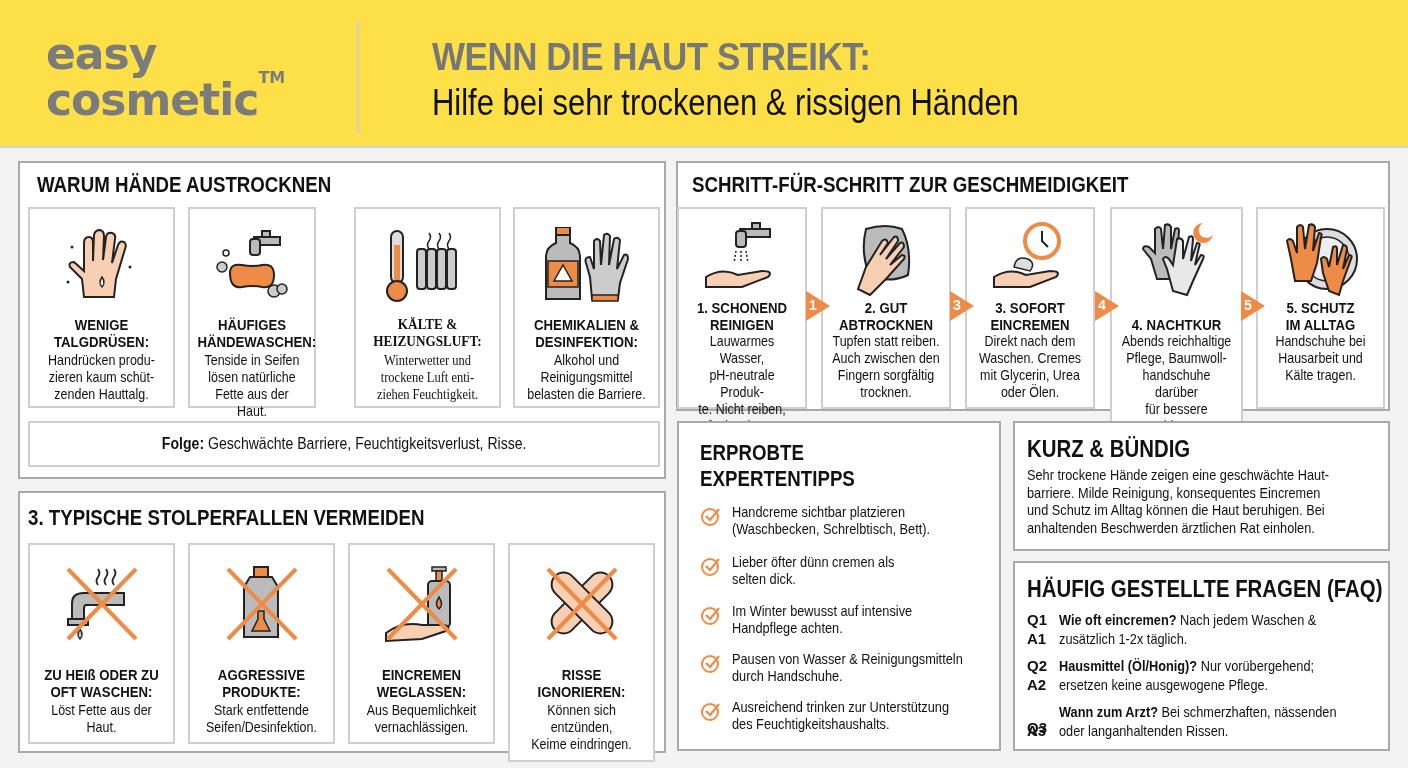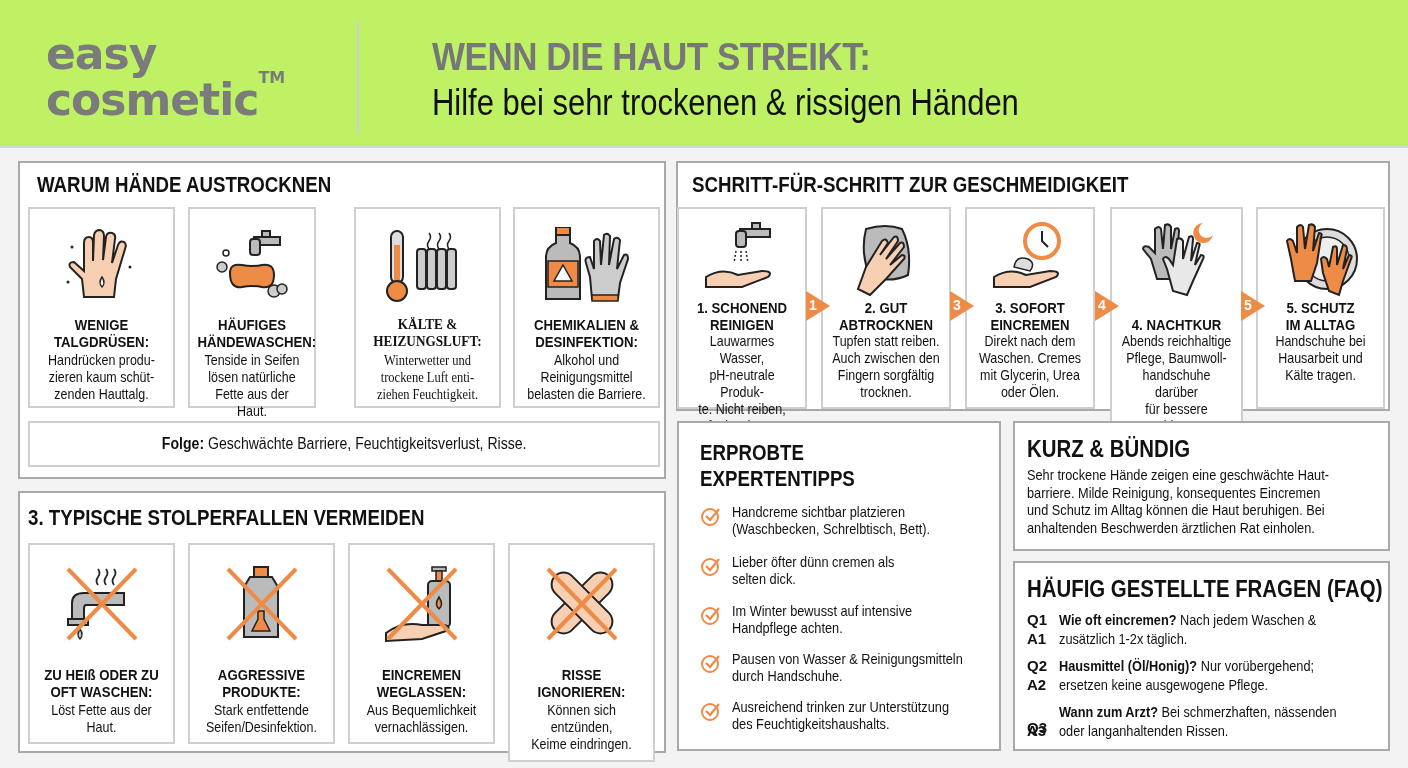--- a/index.html
+++ b/index.html
@@ -5,21 +5,21 @@
   * { box-sizing: border-box; margin: 0; padding: 0; }
   html, body { width: 1408px; height: 768px; overflow: hidden; }
   body {
     background: #f3f3f3;
     font-family: "Liberation Sans", "DejaVu Sans", sans-serif;
     color: #111;
     position: relative;
   }
   .header {
     position: absolute; left: 0; top: 0; width: 1408px; height: 148px;
-    background: #bef264; border-bottom: 2px solid #d4d4d4;
+    background: #fde047; border-bottom: 2px solid #d4d4d4;
   }
   .logo {
     position: absolute; left: 46px; top: 34px;
     font-family: "DejaVu Sans", sans-serif; font-weight: bold;
     color: #7b7b7b; font-size: 44px; line-height: 40px; letter-spacing: -1px;
   }
   .logo sup { font-size: 16px; position: relative; top: -16px; letter-spacing: 0; }
   .header-divider {
     position: absolute; left: 357px; top: 20px; width: 2px; height: 114px; background: #cfcfcf;
   }

